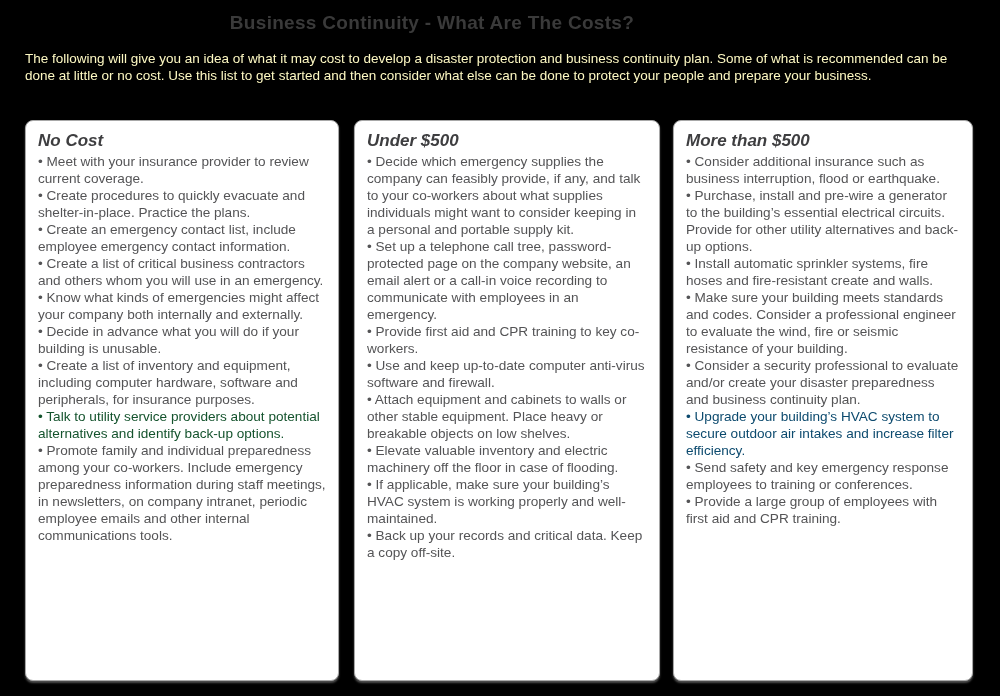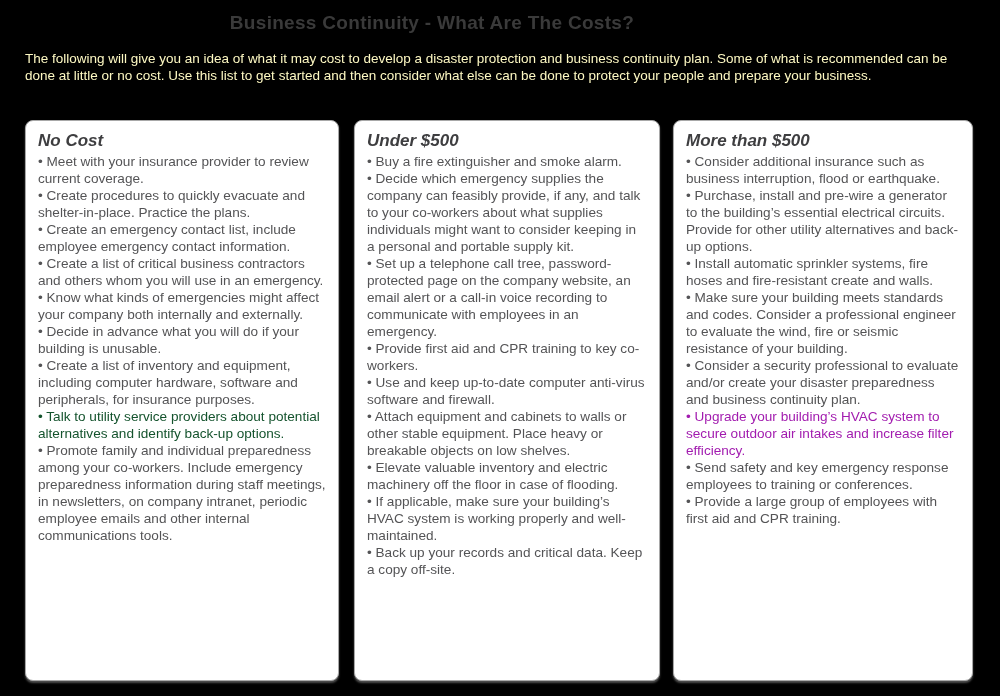--- a/index.html
+++ b/index.html
@@ -92,39 +92,38 @@
           <li style="color: rgb(84, 84, 86);">• Know what kinds of emergencies might affect your company both internally and externally.</li>
           <li style="color: rgb(84, 84, 86);">• Decide in advance what you will do if your building is unusable.</li>
           <li style="color: rgb(84, 84, 86);">• Create a list of inventory and equipment, including computer hardware, software and peripherals, for insurance purposes.</li>
           <li style="color: #14532d;">• Talk to utility service providers about potential alternatives and identify back-up options.</li>
           <li style="color: rgb(84, 84, 86);">• Promote family and individual preparedness among your co-workers. Include emergency preparedness information during staff meetings, in newsletters, on company intranet, periodic employee emails and other internal communications tools.</li>
         </ul>
     </section>
     <section class="card col-1" style="background: #ffffff; border-color: rgb(168, 168, 168);">
       <h2 class="card-heading" style="color: rgb(62, 62, 64);">Under $500</h2>
       <ul class="card-list">
-          <li style="color: rgb(84, 84, 86);">• Buy a fire extinguisher and smoke alarm.</li>
           <li style="color: rgb(84, 84, 86);">• Decide which emergency supplies the company can feasibly provide, if any, and talk to your co-workers about what supplies individuals might want to consider keeping in a personal and portable supply kit.</li>
           <li style="color: rgb(84, 84, 86);">• Set up a telephone call tree, password-protected page on the company website, an email alert or a call-in voice recording to
 communicate with employees in an emergency.</li>
           <li style="color: rgb(84, 84, 86);">• Provide first aid and CPR training to key co-workers.</li>
           <li style="color: rgb(84, 84, 86);">• Use and keep up-to-date computer anti-virus software and firewall.</li>
           <li style="color: rgb(84, 84, 86);">• Attach equipment and cabinets to walls or other stable equipment. Place heavy or breakable objects on low shelves.</li>
           <li style="color: rgb(84, 84, 86);">• Elevate valuable inventory and electric machinery off the floor in case of flooding.</li>
           <li style="color: rgb(84, 84, 86);">• If applicable, make sure your building’s HVAC system is working properly and well-maintained.</li>
           <li style="color: rgb(84, 84, 86);">• Back up your records and critical data. Keep a copy off-site.</li>
         </ul>
     </section>
     <section class="card col-2" style="background: rgb(255, 255, 255); border-color: rgb(168, 168, 168);">
       <h2 class="card-heading" style="color: rgb(62, 62, 64);">More than $500</h2>
       <ul class="card-list">
           <li style="color: rgb(84, 84, 86);">• Consider additional insurance such as business interruption, flood or earthquake.</li>
           <li style="color: rgb(84, 84, 86);">• Purchase, install and pre-wire a generator to the building’s essential electrical circuits. Provide for other utility alternatives and back-up options.</li>
           <li style="color: rgb(84, 84, 86);">• Install automatic sprinkler systems, fire hoses and fire-resistant create and walls.</li>
           <li style="color: rgb(84, 84, 86);">• Make sure your building meets standards and codes. Consider a professional engineer to evaluate the wind, fire or seismic resistance of your building.</li>
           <li style="color: rgb(84, 84, 86);">• Consider a security professional to evaluate and/or create your disaster preparedness and business continuity plan.</li>
-          <li style="color: #a21caf;">• Upgrade your building’s HVAC system to secure outdoor air intakes and increase filter efficiency.</li>
+          <li style="color: #0c4a6e;">• Upgrade your building’s HVAC system to secure outdoor air intakes and increase filter efficiency.</li>
           <li style="color: rgb(84, 84, 86);">• Send safety and key emergency response employees to training or conferences.</li>
           <li style="color: rgb(84, 84, 86);">• Provide a large group of employees with first aid and CPR training.</li>
         </ul>
     </section>
   </div>
 </div>
 
 </body></html>

